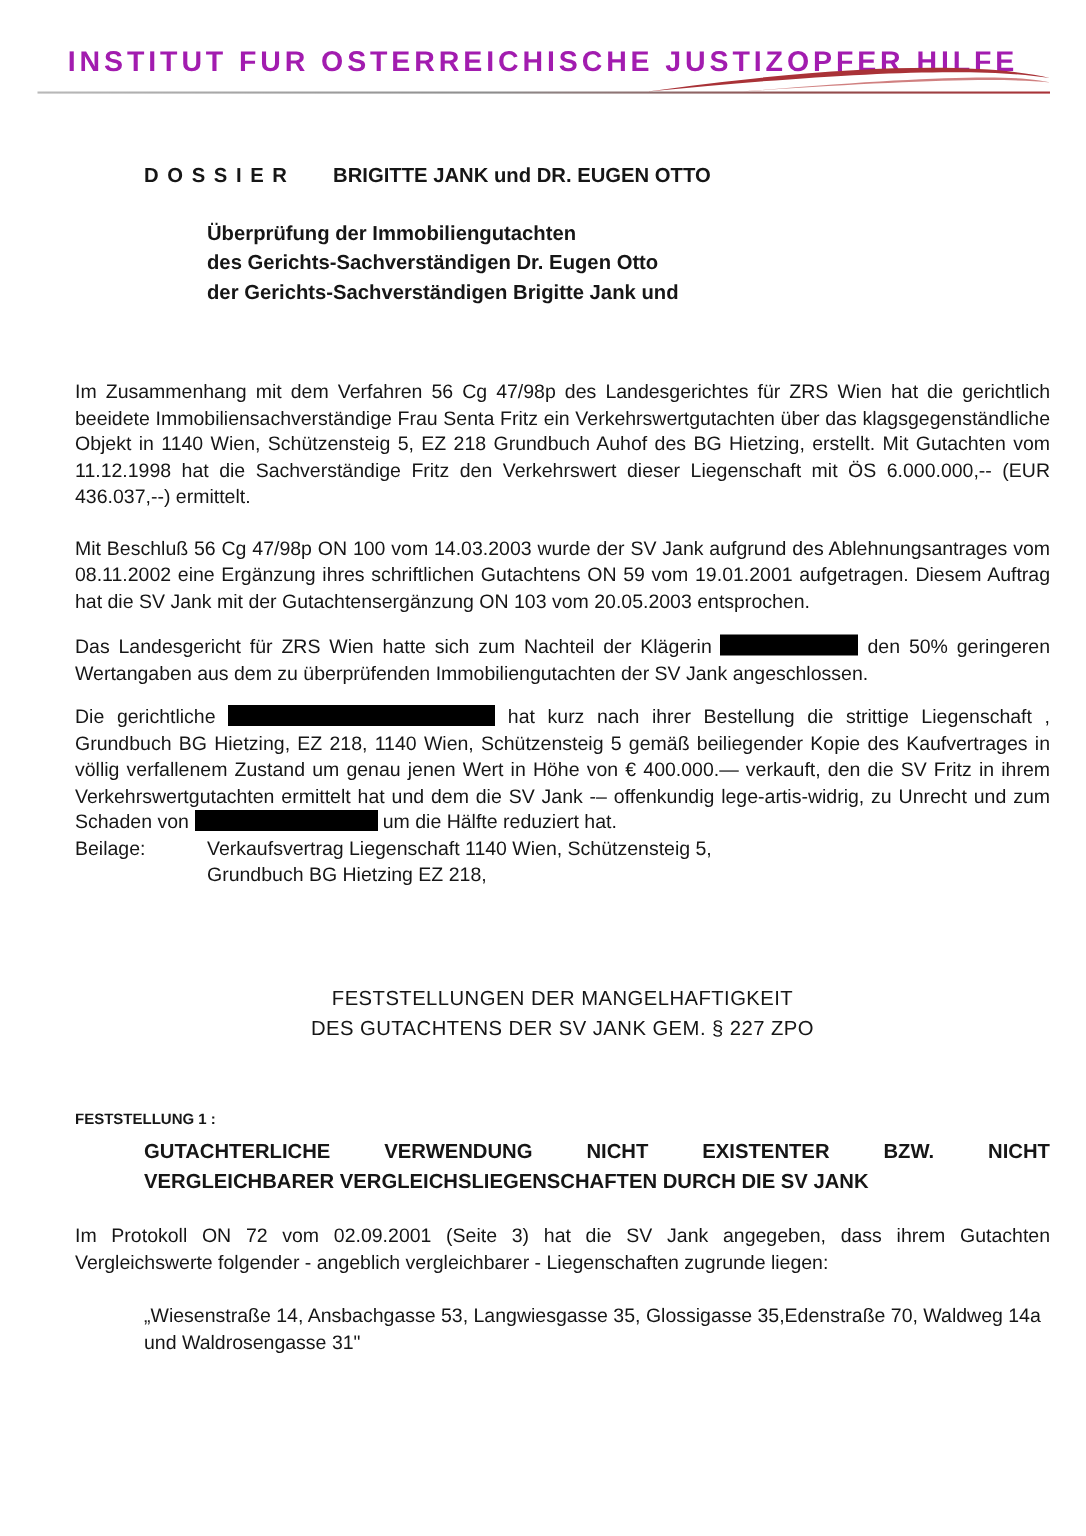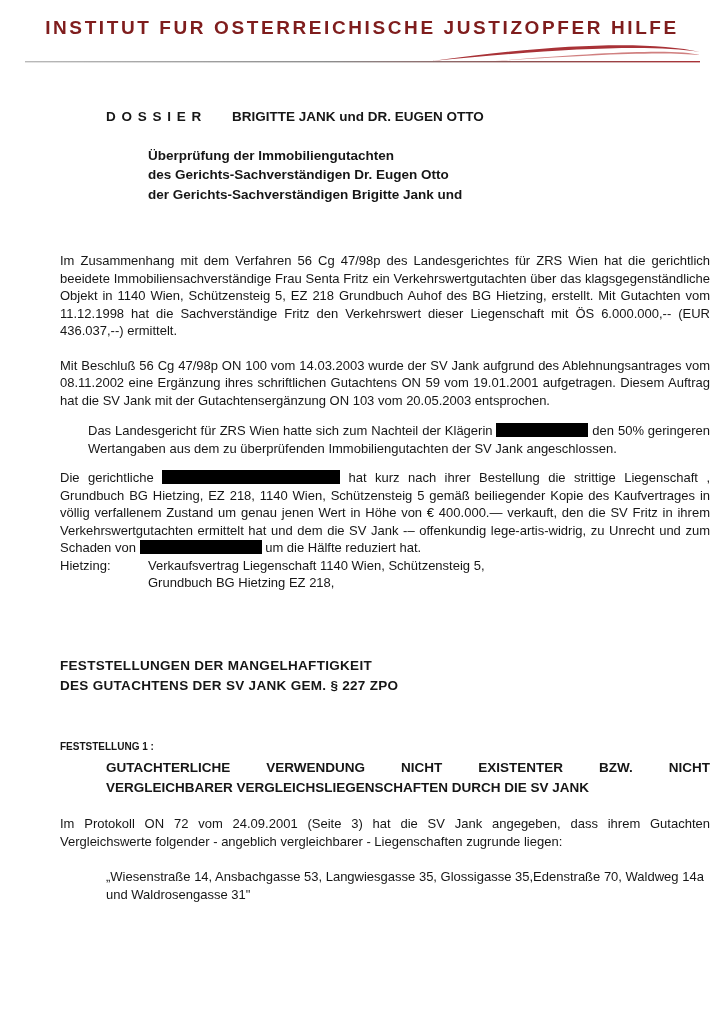--- a/index.html
+++ b/index.html
@@ -5,49 +5,49 @@
   html,body { margin:0; padding:0; background:#ffffff; }
   .page {
     position:relative;
     width:724px; height:1024px;
     background:#ffffff;
     font-family:"Liberation Sans", sans-serif;
     color:#161616;
     overflow:hidden;
   }
   .org-title {
-    padding-top:17px;
+    padding-top:31px;
     text-align:center;
     font-weight:bold;
     font-size:19px;
     letter-spacing:2.6px;
-    color:#7f1d1d;
+    color:#a21caf;
     white-space:nowrap;
   }
   .rule-svg { position:absolute; top:40px; left:0; width:724px; height:26px; }
   .content {
-    position:absolute; top:108px; left:60px; width:650px;
+    position:absolute; top:108px; left:50px; width:650px;
     font-size:13px; line-height:17.5px;
   }
   .dossier-line { margin-left:46px; font-weight:bold; font-size:13.5px; white-space:nowrap; }
   .dossier-label { letter-spacing:1px; margin-right:26px; }
   .subtitle { margin:20px 0 0 88px; font-weight:bold; font-size:13.5px; line-height:19.5px; }
   .para { text-align:justify; margin:17px 0 0 0; }
   .para.first { margin-top:48px; }
-  .para.gap13 { margin-top:13px;margin-left:28px; }
+  .para.gap13 { margin-top:13px; }
   .para.gap12 { margin-top:12px; }
   .para div { text-align:justify; }
   .redact { display:inline-block; background:#000; height:14px; vertical-align:-2px; }
   .redact-a { width:92px; }
   .redact-b { width:178px; }
   .redact-c { width:122px; }
   .beilage { display:flex; margin-top:0; }
   .beilage-label { width:88px; flex:0 0 88px; }
   .center-heading {
-    margin-top:64px; text-align:left; font-weight:bold;
+    margin-top:64px; text-align:center; font-weight:normal;
     font-size:13.5px; line-height:20px; letter-spacing:0.3px;
   }
   .fest-label { margin-top:42px; font-weight:bold; font-size:10px; }
   .fest-title { margin:3px 0 0 46px; font-weight:bold; font-size:13.5px; line-height:19.5px; }
   .line-just { text-align:justify; text-align-last:justify; }
   .protokoll { margin-top:18px; }
   .quote { margin:18px 0 0 46px; }
 </style>
 </head>
 <body>
@@ -87,37 +87,37 @@
 
     <div class="para">
       <div>Mit Beschluß 56 Cg 47/98p ON 100 vom 14.03.2003 wurde der SV Jank aufgrund des Ablehnungsantrages vom 08.11.2002 eine Ergänzung ihres schriftlichen Gutachtens ON 59 vom 19.01.2001 aufgetragen. Diesem Auftrag hat die SV Jank mit der Gutachtensergänzung ON 103 vom 20.05.2003 entsprochen.</div>
     </div>
 
     <p class="para gap13"><span>Das Landesgericht für ZRS Wien hatte sich zum Nachteil der Klägerin</span> <span class="redact redact-a"></span> <span>den 50% geringeren Wertangaben aus dem zu überprüfenden Immobiliengutachten der SV Jank angeschlossen.</span></p>
 
     <p class="para gap12"><span>Die gerichtliche</span> <span class="redact redact-b"></span> <span>hat kurz nach ihrer Bestellung die strittige Liegenschaft , Grundbuch BG Hietzing, EZ 218, 1140 Wien, Schützensteig 5 gemäß beiliegender Kopie des Kaufvertrages in völlig verfallenem Zustand um genau jenen Wert in Höhe von € 400.000.— verkauft, den die SV Fritz in ihrem Verkehrswertgutachten ermittelt hat und dem die SV Jank -– offenkundig lege-artis-widrig, zu Unrecht und zum Schaden von</span> <span class="redact redact-c"></span> <span>um die Hälfte reduziert hat.</span></p>
 
     <div class="beilage">
-      <div class="beilage-label">Hietzing:</div>
+      <div class="beilage-label">Beilage:</div>
       <div class="beilage-lines">
         <div>Verkaufsvertrag Liegenschaft 1140 Wien, Schützensteig 5,</div>
         <div>Grundbuch BG Hietzing EZ 218,</div>
       </div>
     </div>
 
     <div class="center-heading">
       <div>FESTSTELLUNGEN DER MANGELHAFTIGKEIT</div>
       <div>DES GUTACHTENS DER SV JANK GEM. § 227 ZPO</div>
     </div>
 
     <div class="fest-label">FESTSTELLUNG 1 :</div>
 
     <div class="fest-title">
       <div class="line-just">GUTACHTERLICHE VERWENDUNG NICHT EXISTENTER BZW. NICHT</div>
       <div>VERGLEICHBARER VERGLEICHSLIEGENSCHAFTEN DURCH DIE SV JANK</div>
     </div>
 
-    <p class="para protokoll">Im Protokoll ON 72 vom 24.09.2001 (Seite 3) hat die SV Jank angegeben, dass ihrem Gutachten Vergleichswerte folgender - angeblich vergleichbarer - Liegenschaften zugrunde liegen:</p>
+    <p class="para protokoll">Im Protokoll ON 72 vom 02.09.2001 (Seite 3) hat die SV Jank angegeben, dass ihrem Gutachten Vergleichswerte folgender - angeblich vergleichbarer - Liegenschaften zugrunde liegen:</p>
 
     <div class="quote">„Wiesenstraße 14, Ansbachgasse 53, Langwiesgasse 35, Glossigasse 35,Edenstraße 70, Waldweg 14a und Waldrosengasse 31"</div>
 
   </div>
 </div>
 
 </body></html>

